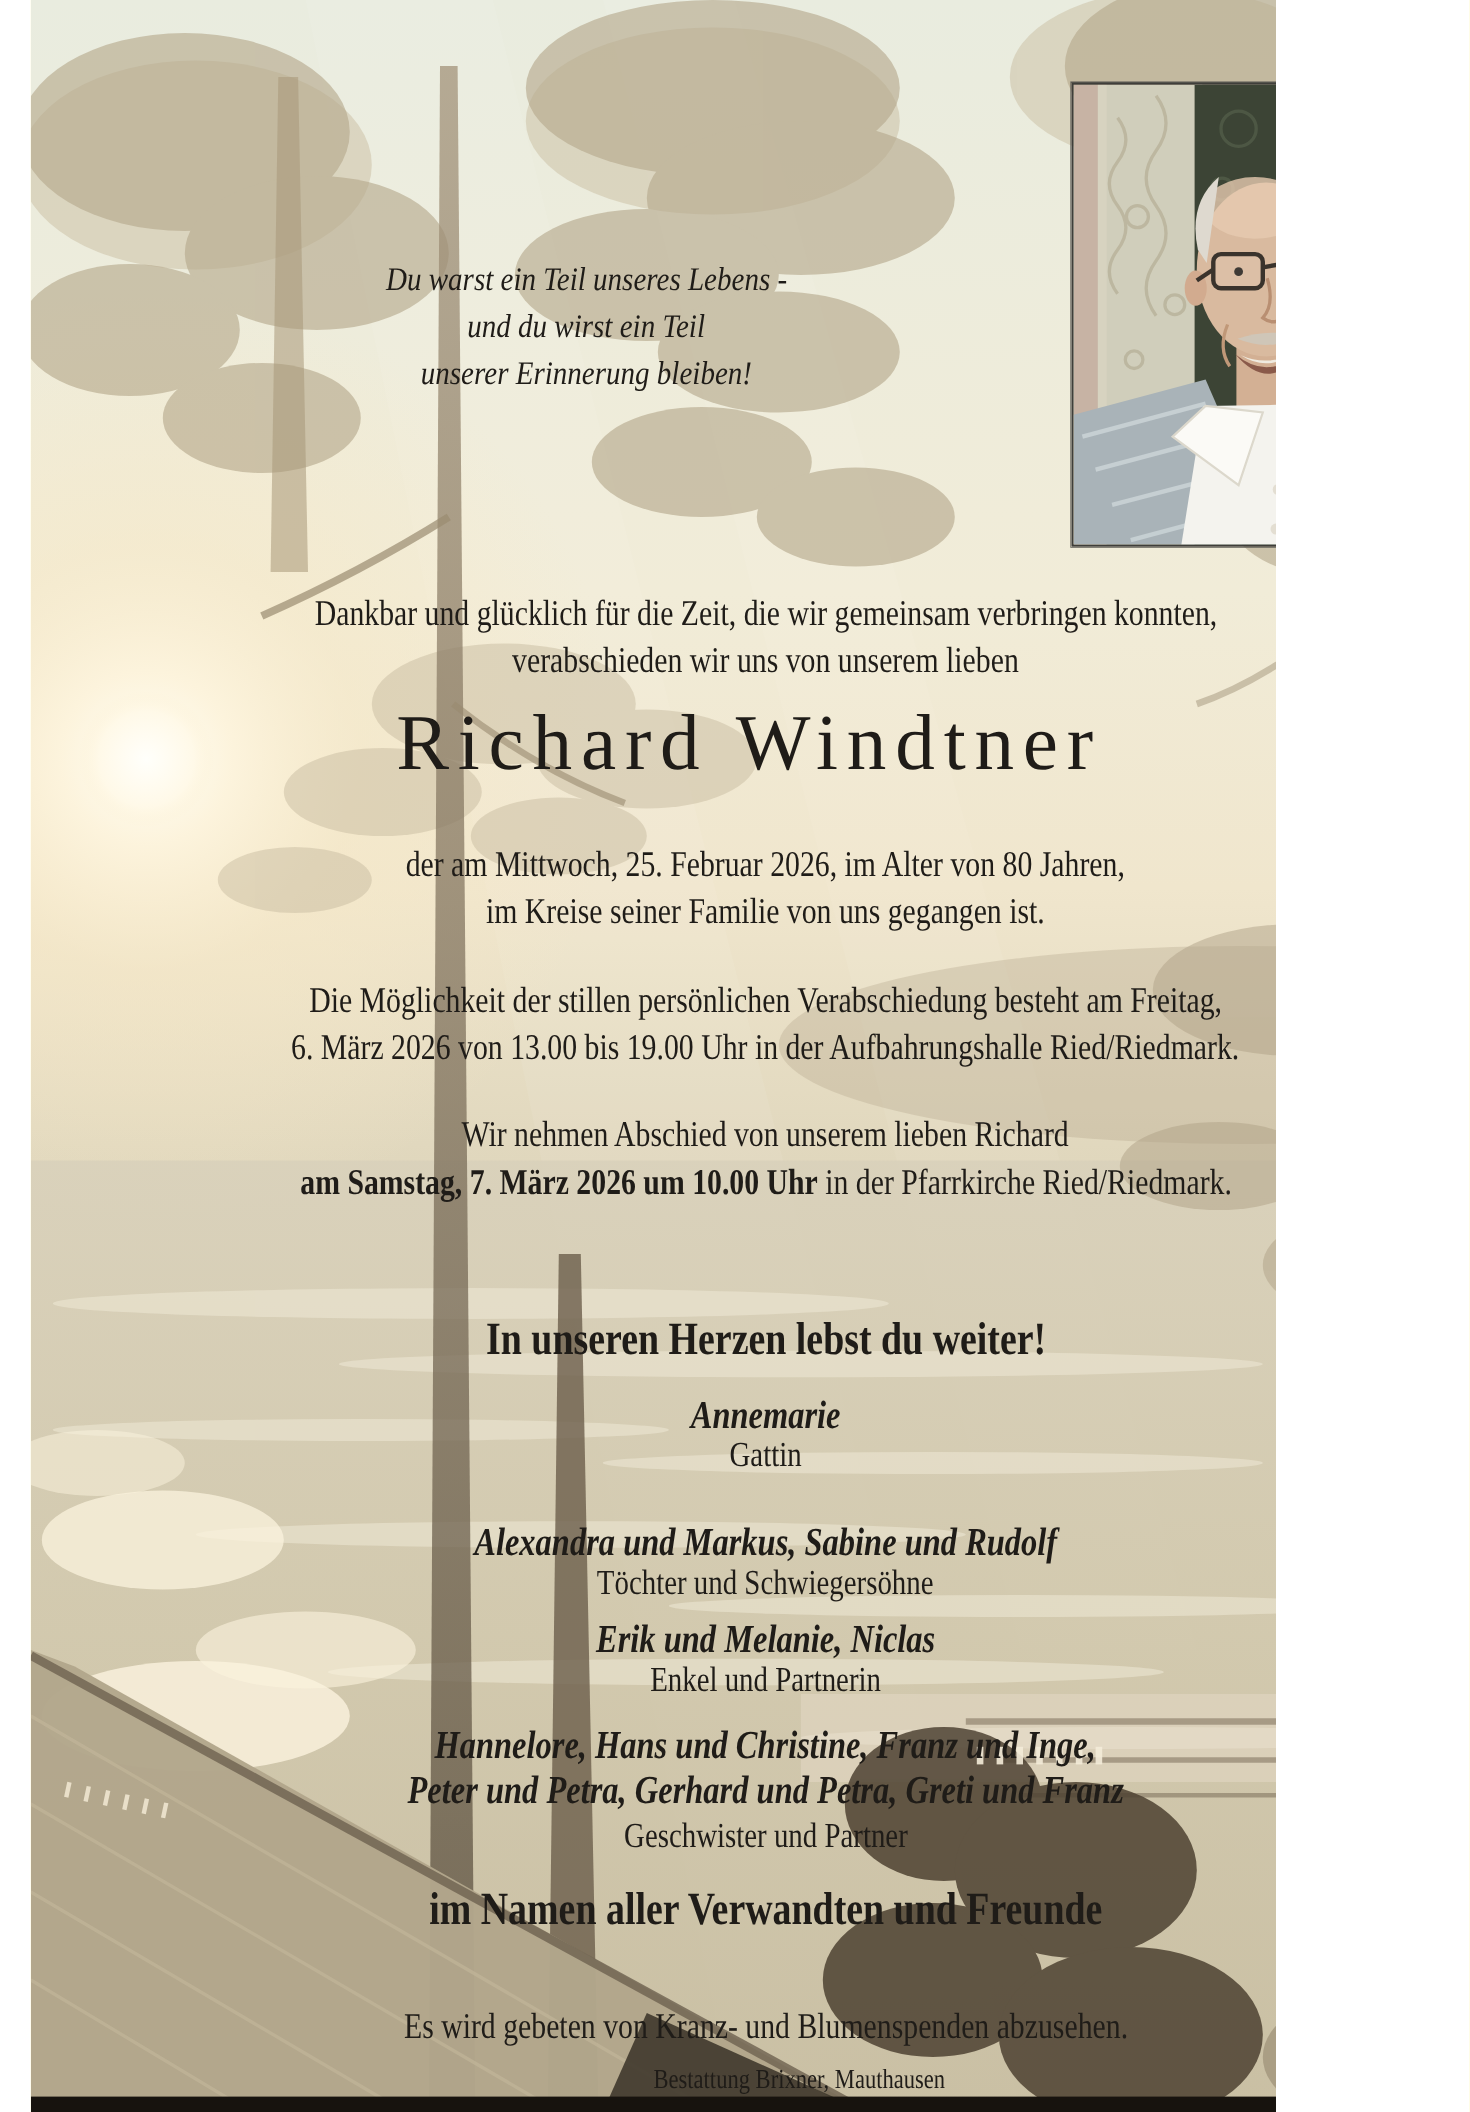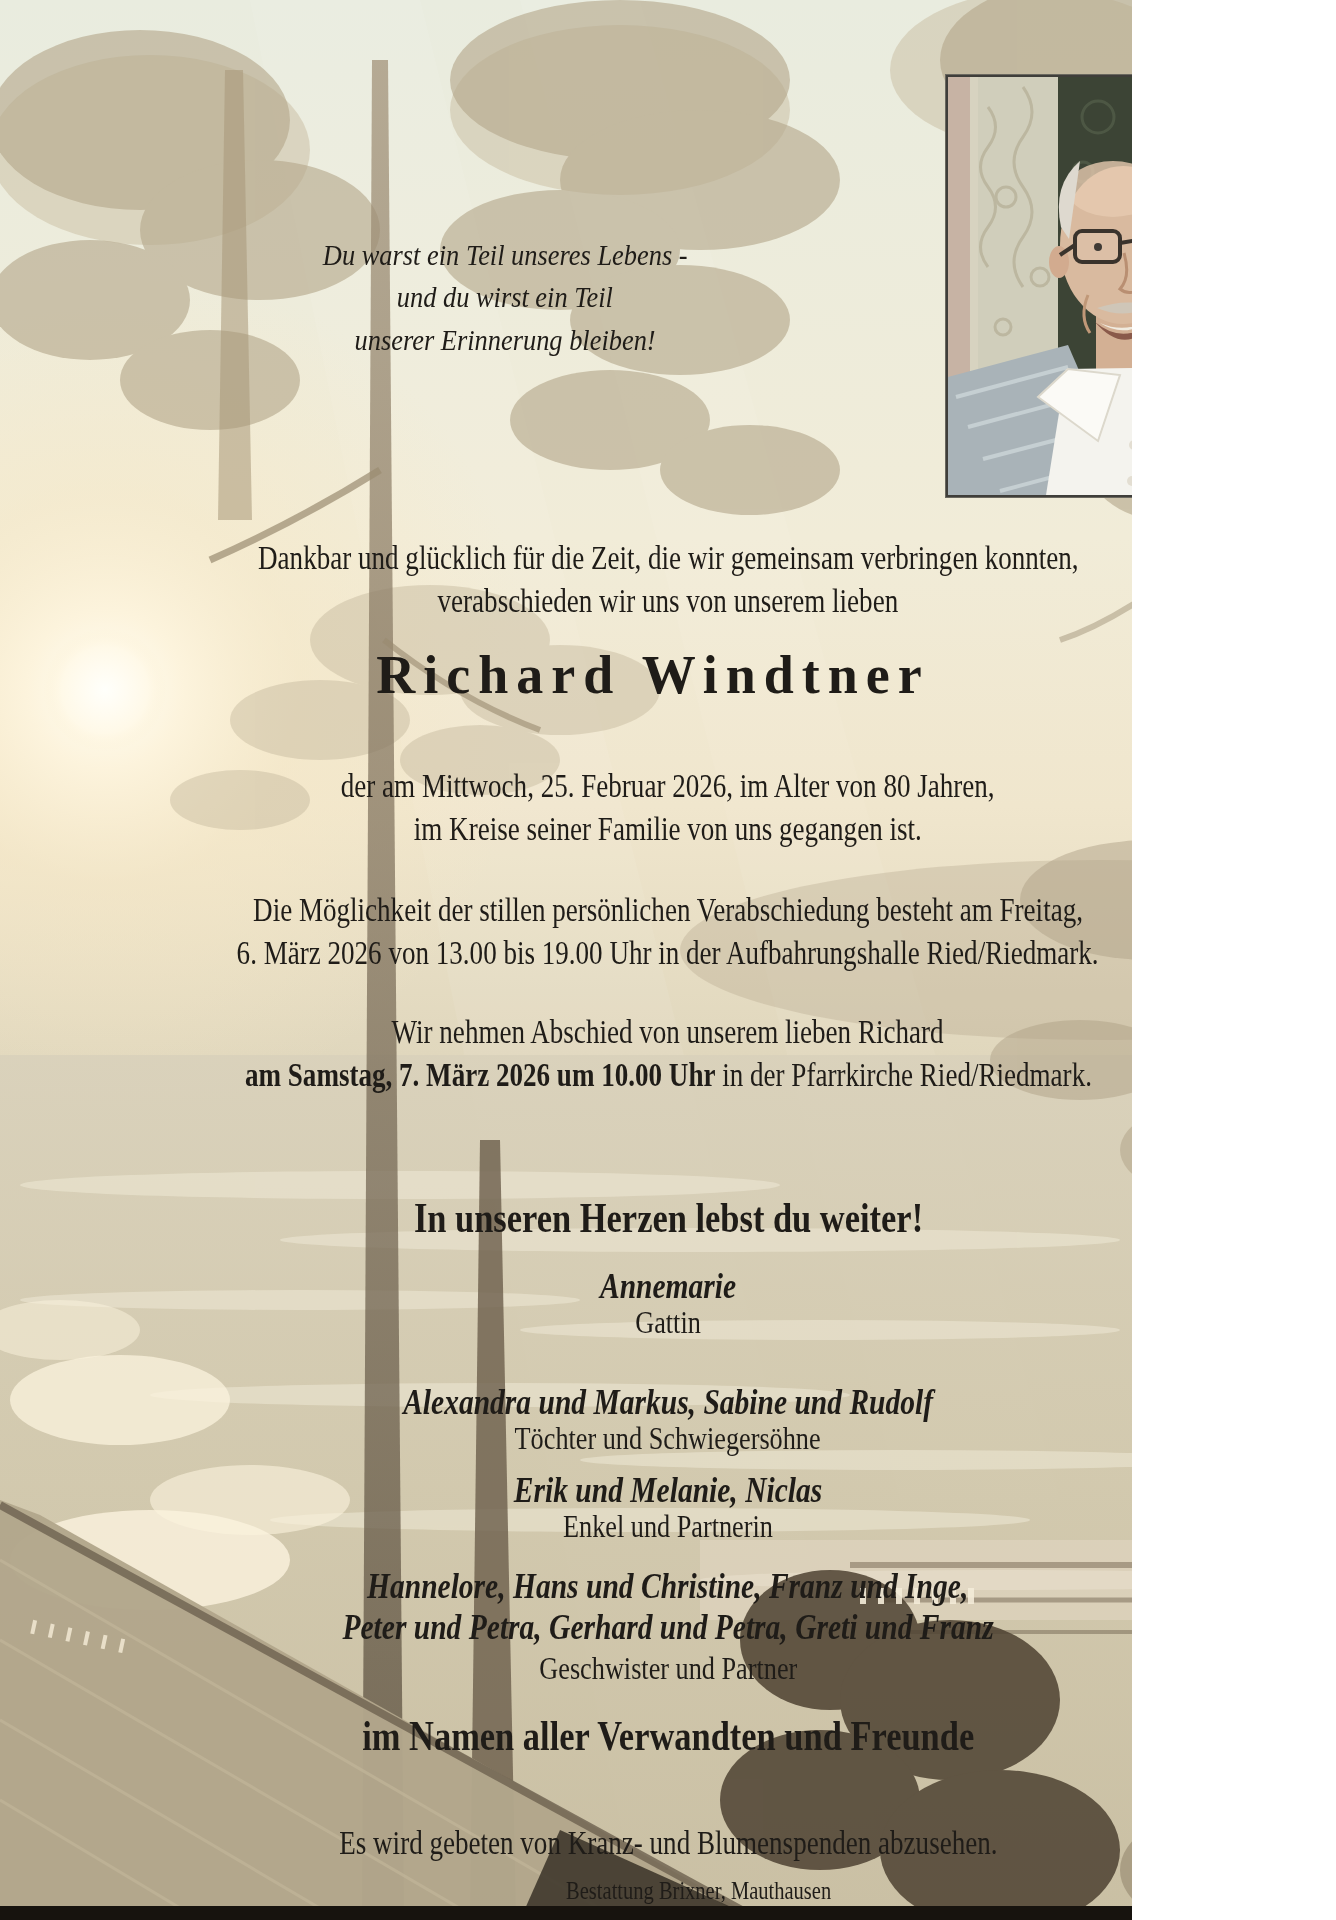--- a/index.html
+++ b/index.html
@@ -1,28 +1,28 @@
 <!DOCTYPE html>
 <html><head>
 <meta charset="utf-8">
 <style>
   html,body{margin:0;padding:0;}
   body{width:1336px;height:1920px;font-family:"Liberation Serif","DejaVu Serif",serif;}
-  #card{position:relative;width:1132px;height:1920px;overflow:hidden;background:#fef9c3;}
+  #card{position:relative;width:1132px;height:1920px;overflow:hidden;background:#fef9c3;margin-left:28px;}
   .bg{position:absolute;inset:0;pointer-events:none;}
   .tline{position:absolute;left:0;width:1336px;text-align:center;color:#1f1c18;white-space:nowrap;}
   .cond{display:inline-block;transform:scaleX(0.82);transform-origin:center;}
   .cond88{display:inline-block;transform:scaleX(0.88);transform-origin:center;}
   .quote{font-style:italic;font-size:30px;line-height:40px;width:1010px;}
   .body33{font-size:33px;line-height:43px;}
   .bold36{font-size:36px;font-weight:bold;line-height:41px;font-style:italic;}
   .bold34{font-size:42px;font-weight:bold;line-height:41px;}
   .rel26{font-size:32px;line-height:30px;}
   .foot19{font-size:25px;line-height:22px;padding-left:31px;}
-  .bigname{font-size:54px;letter-spacing:8px;line-height:86px;width:1306px;font-weight:bold;}
+  .bigname{font-size:72px;letter-spacing:8px;line-height:86px;width:1306px;font-weight:normal;}
   .photo-frame{position:absolute;left:946px;top:75px;width:322px;height:418px;border:2px solid #3f3e3a;box-shadow:0 0 0 1px #6a685f;}
 </style>
 </head>
 <body>
 
 <div id="card">
 
   <svg class="bg" width="1336" height="1920" viewBox="0 0 1336 1920" xmlns="http://www.w3.org/2000/svg">
     <defs>
       <linearGradient id="sky" x1="0" y1="0" x2="0" y2="1">

